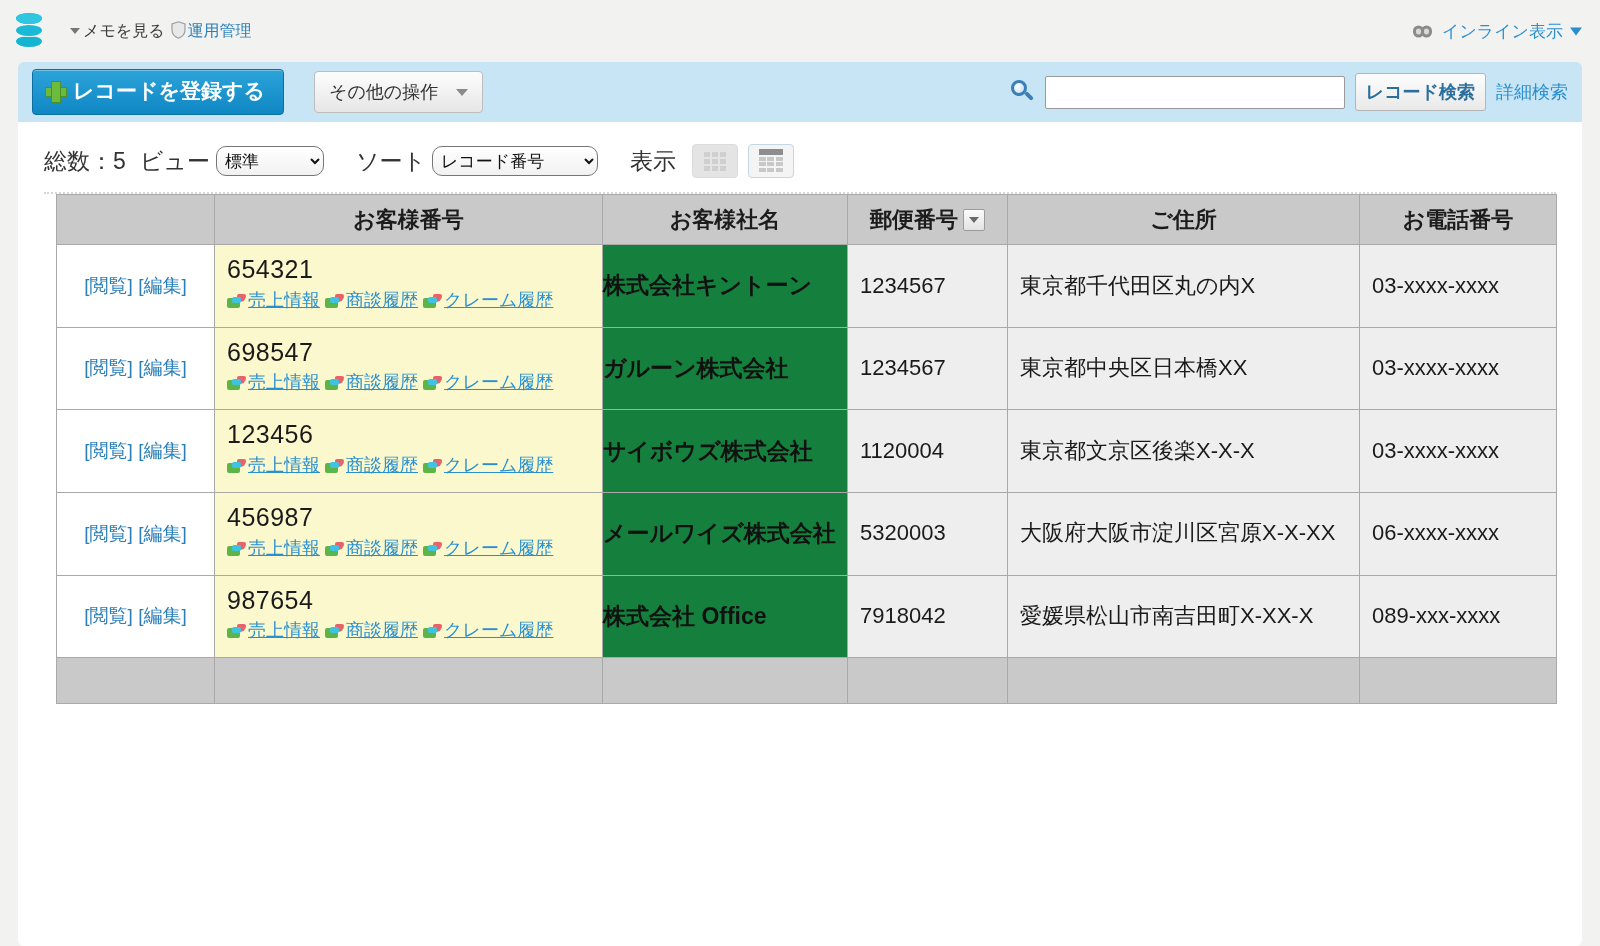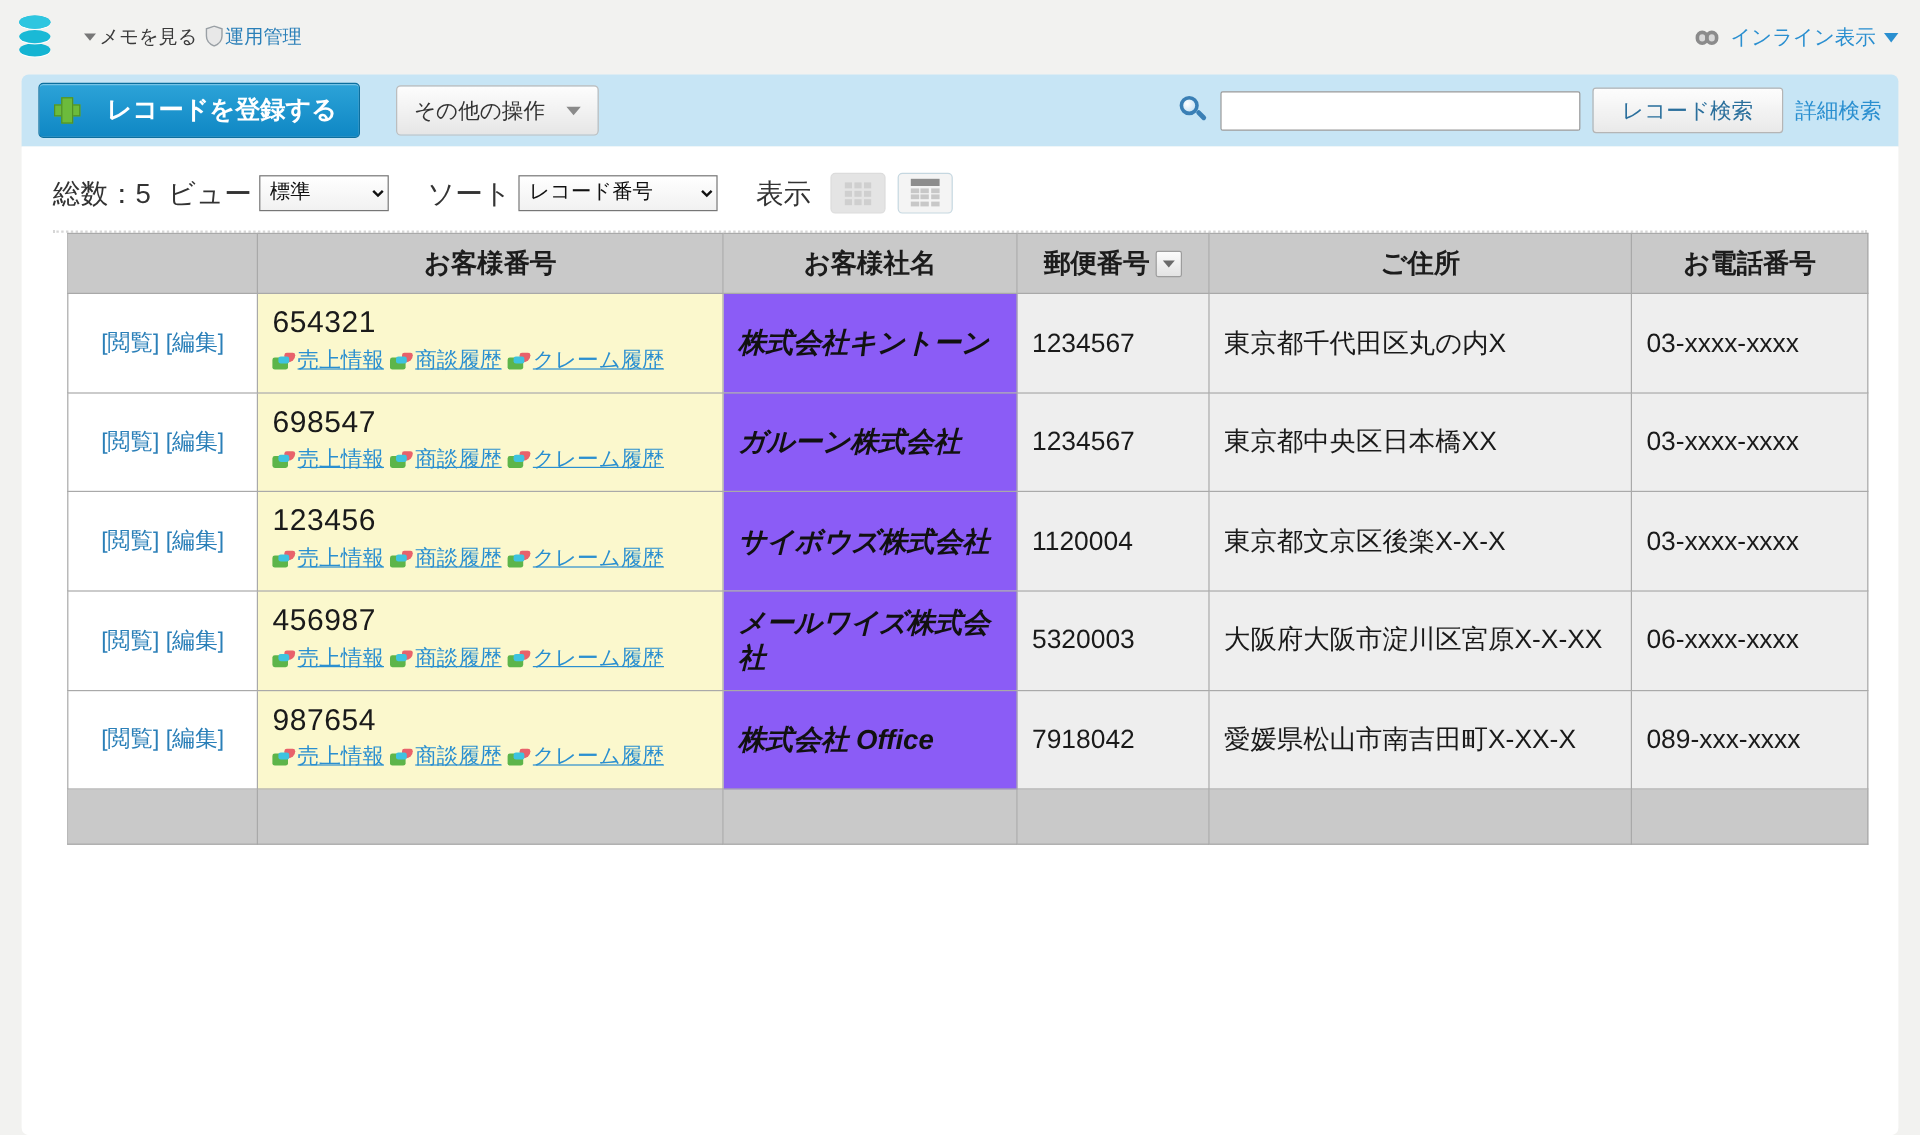--- a/index.html
+++ b/index.html
@@ -81,21 +81,21 @@
     padding: 0 14px;
     position: relative;
   }
   .btn-primary {
     background: linear-gradient(#2ca3d8, #0f87c4);
     border: 1px solid #0b6f9f;
     border-radius: 4px;
     color: #fff;
     font-size: 21px; font-weight: bold;
     padding: 7px 18px 9px 12px;
-    display: flex; align-items: center; gap: 24px;
+    display: flex; align-items: center; gap: 8px;
     cursor: pointer;
     box-shadow: inset 0 1px 0 rgba(255,255,255,.35);
     white-space: nowrap;
   }
   .plus-icon { position: relative; width: 20px; height: 20px; flex: 0 0 auto; }
   .plus-icon::before, .plus-icon::after {
     content:""; position:absolute; background:#6cbb3c; border:1px solid #4f9129;
   }
   .plus-icon::before { left:0; top:6px; width:20px; height:8px; }
   .plus-icon::after  { left:6px; top:0; width:8px; height:20px; }
@@ -136,22 +136,22 @@
     border-radius: 2px;
     background: #fff;
     font-size: 16px;
     padding: 0 6px;
     font-family: inherit;
   }
   .btn-search {
     background: linear-gradient(#fdfdfd, #e9e9e9);
     border: 1px solid #b5b5b5;
     border-radius: 3px;
-    font-size: 18px; font-weight: normal; color: #2a6f9c;
-    padding: 6px 24px; cursor: pointer; white-space: nowrap;
+    font-size: 18px; font-weight: bold; color: #2a6f9c;
+    padding: 6px 10px; cursor: pointer; white-space: nowrap;
   }
   .link-detail {
     font-size: 18px; color: #2a8fd0; text-decoration: none; white-space: nowrap; cursor: pointer;
   }
 
   
   .content {
     margin: 0 18px;
     background: #fff;
     border-radius: 0 0 6px 6px;
@@ -161,25 +161,25 @@
     position: relative;
   }
   .ctrl-row {
     display: flex; align-items: center;
     padding: 22px 0 0 26px;
     font-size: 23px; color: #333;
     gap: 0;
   }
   .ctrl-row .lbl { white-space: nowrap; }
   .sel {
-    font-family: Liberation Mono, monospace;
+    font-family: Liberation Sans, sans-serif;
     font-size: 17px;
     border: 1px solid #767676;
     background: linear-gradient(#ffffff,#f1f1f1);
-    border-radius: 0;
+    border-radius: 10px;
     padding: 3px 4px;
     height: 30px;
     color: #111;
   }
   .sel.view { width: 108px; margin: 0 6px; }
   .sel.sort { width: 166px; margin: 0 6px; }
   .gap { width: 26px; }
   .gap-s { width: 14px; }
   .view-toggles { display: flex; gap: 10px; margin-left: 16px; }
   .vt {
@@ -237,21 +237,21 @@
     border: 1px solid #9c9c9c; border-radius: 2px;
     display:inline-flex; align-items:center; justify-content:center;
   }
   .th-caret i {
     width:0;height:0;border-left:5px solid transparent;border-right:5px solid transparent;
     border-top:6px solid #6a6a6a; display:block;
   }
 
   td.c-act   { width: 158px; background:#ffffff; text-align:center; padding: 4px 2px; }
   td.c-num   { width: 388px; background:#fbf8cd; padding: 10px 22px 12px 12px; }
-  td.c-comp  { width: 245px; background:#8b5cf6; padding: 8px 12px; font-style: italic; }
+  td.c-comp  { width: 245px; background:#15803d; padding: 8px 0; }
   td.c-zip   { width: 160px; background:#eeeeee; padding: 8px 12px; }
   td.c-addr  { width: 352px; background:#eeeeee; padding: 8px 12px; }
   td.c-tel   { width: 197px; background:#eeeeee; padding: 8px 12px; }
 
   .act-links { font-size: 19px; color:#2a7fb8; white-space: nowrap; }
   .act-links a { color:#2a7fb8; text-decoration:none; cursor:pointer; }
 
   .rec-no { font-size: 25px; color:#1a1a1a; line-height: 1.15; margin-bottom: 3px; letter-spacing: 0.5px; }
   .sub-links { font-size: 18px; line-height: 1.55; color:#2a8fd0; }
   .sub-links a { color:#2a8fd0; text-decoration: underline; cursor:pointer; white-space: nowrap; }

